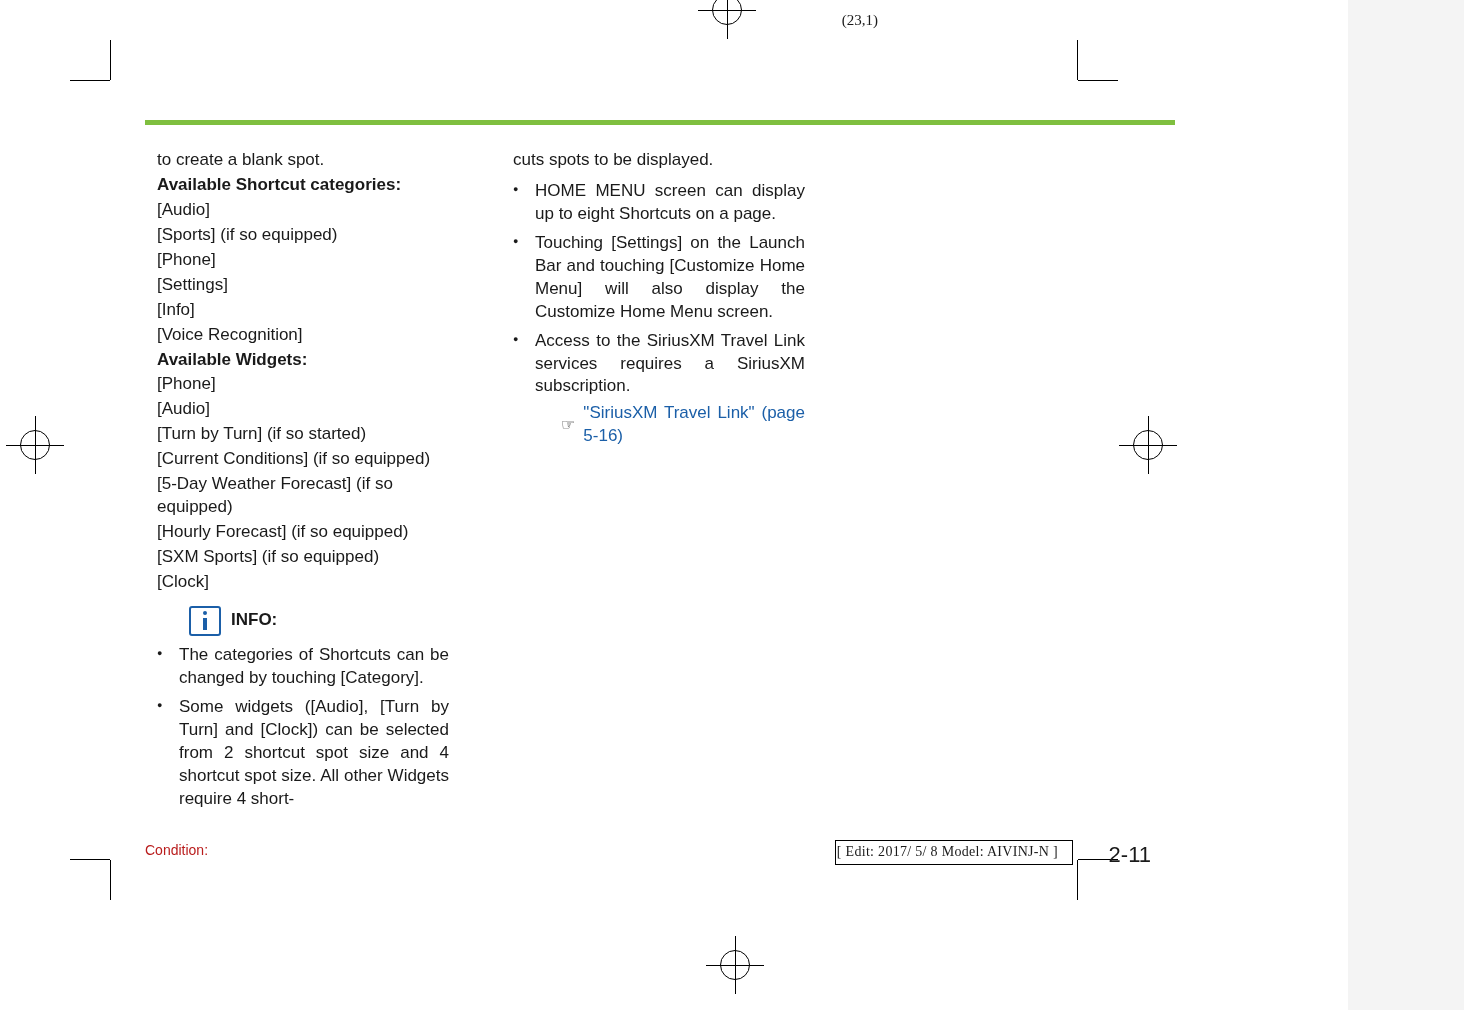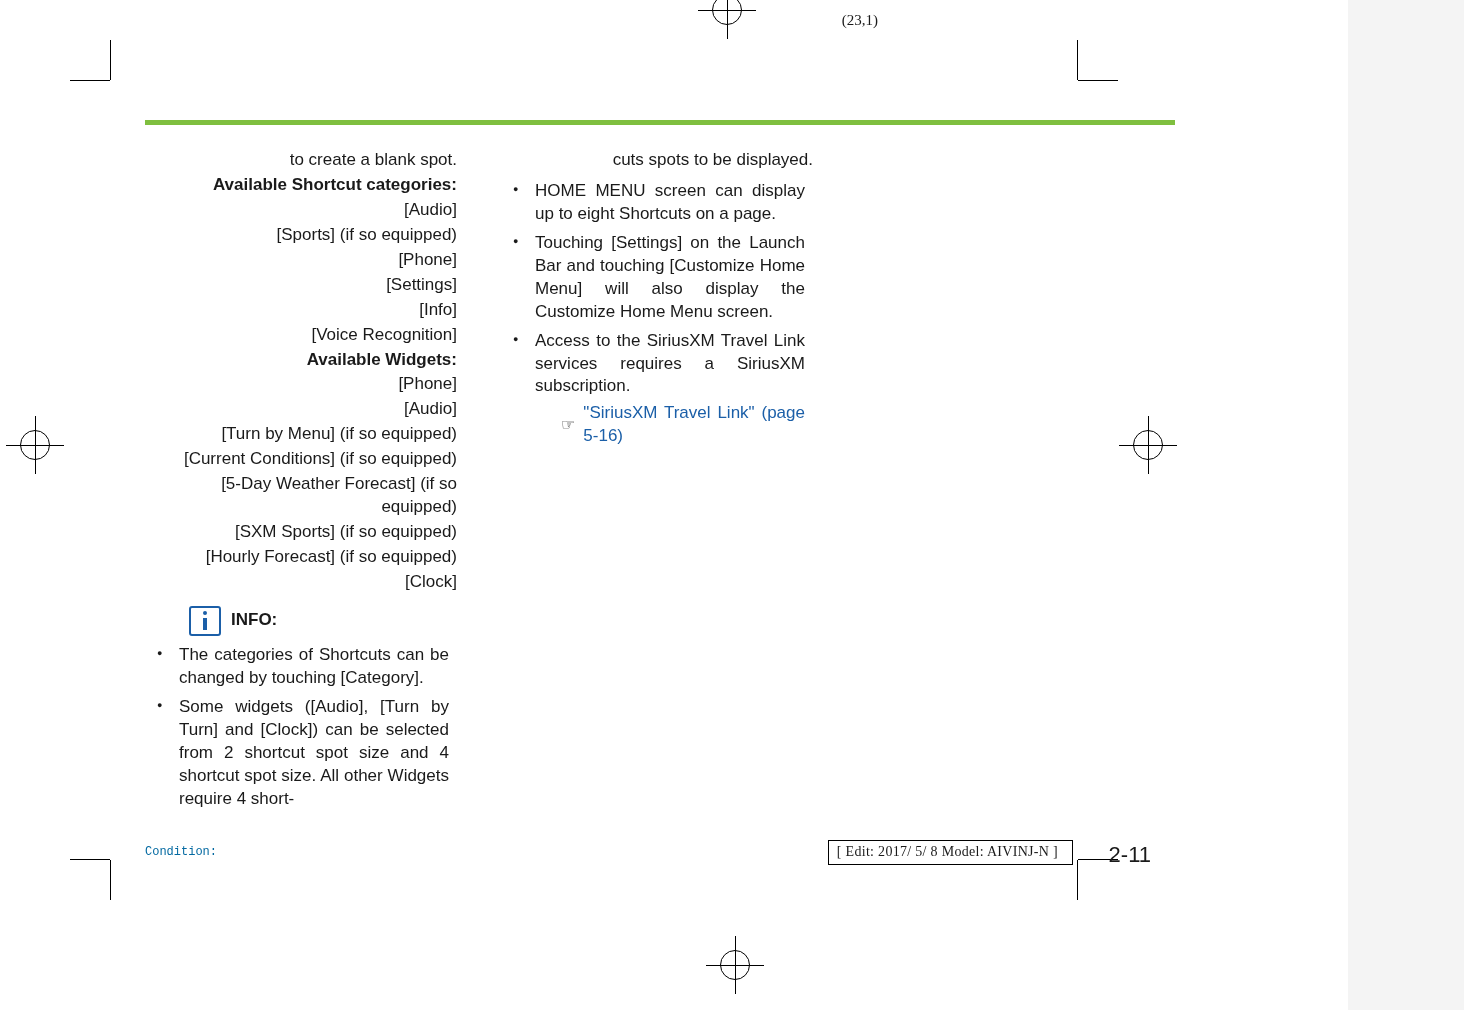--- a/index.html
+++ b/index.html
@@ -75,21 +75,21 @@
   }
   .cols {
     display: flex;
     gap: 44px;
   }
   .col {
     width: 312px;
   }
   .indent { margin-left: 22px; }
   .bold { font-weight: 700; }
-  .item { margin: 2px 0; text-align: right; }
+  .item { margin: 2px 12px; }
   ul.bullets {
     list-style: none;
     padding: 0; margin: 8px;
   }
   ul.bullets > li {
     position: relative;
     padding-left: 26px;
     margin: 6px 0;
     text-align: justify;
   }
@@ -146,30 +146,30 @@
   .page-num {
     position: absolute;
     right: 24px;
     bottom: -30px;
     font-size: 22px;
   }
   .footer-condition {
     position: absolute;
     left: 145px;
     bottom: 150px;
-    color: #0369a1;
-    font-family: Liberation Mono, monospace;
-    font-size: 12px;
+    color: #b91c1c;
+    font-family: Liberation Sans, sans-serif;
+    font-size: 14px;
   }
   .footer-edit-box {
     position: absolute;
     right: 275px;
     bottom: 145px;
     border: 1px solid #000;
-    padding: 2px 14px 2px 8px;
+    padding: 2px 14px 2px 1px;
     font-family: "Times New Roman", serif;
     font-size: 14px;
     letter-spacing: 0.3px;
   }
   .justify { text-align: justify; }
 </style>
 </head>
 <body>
 
 <div class="sheet">
@@ -200,25 +200,25 @@
         <div class="item">[Audio]</div>
         <div class="item">[Sports] (if so equipped)</div>
         <div class="item">[Phone]</div>
         <div class="item">[Settings]</div>
         <div class="item">[Info]</div>
         <div class="item">[Voice Recognition]</div>
 
         <div class="item bold">Available Widgets:</div>
         <div class="item">[Phone]</div>
         <div class="item">[Audio]</div>
-        <div class="item">[Turn by Menu] (if so equipped)</div>
+        <div class="item">[Turn by Turn] (if so started)</div>
         <div class="item">[Current Conditions] (if so equipped)</div>
         <div class="item">[5-Day Weather Forecast] (if so equipped)</div>
+        <div class="item">[Hourly Forecast] (if so equipped)</div>
         <div class="item">[SXM Sports] (if so equipped)</div>
-        <div class="item">[Hourly Forecast] (if so equipped)</div>
         <div class="item">[Clock]</div>
 
         <div class="info-row">
           <span class="info-icon"></span>
           <span class="bold">INFO:</span>
         </div>
         <ul class="bullets">
           <li class="justify">The categories of Shortcuts can be changed by touching [Category].</li>
           <li class="justify">Some widgets ([Audio], [Turn by Turn] and [Clock]) can be selected from 2 shortcut spot size and 4 shortcut spot size. All other Widgets require 4 short-</li>
         </ul>

